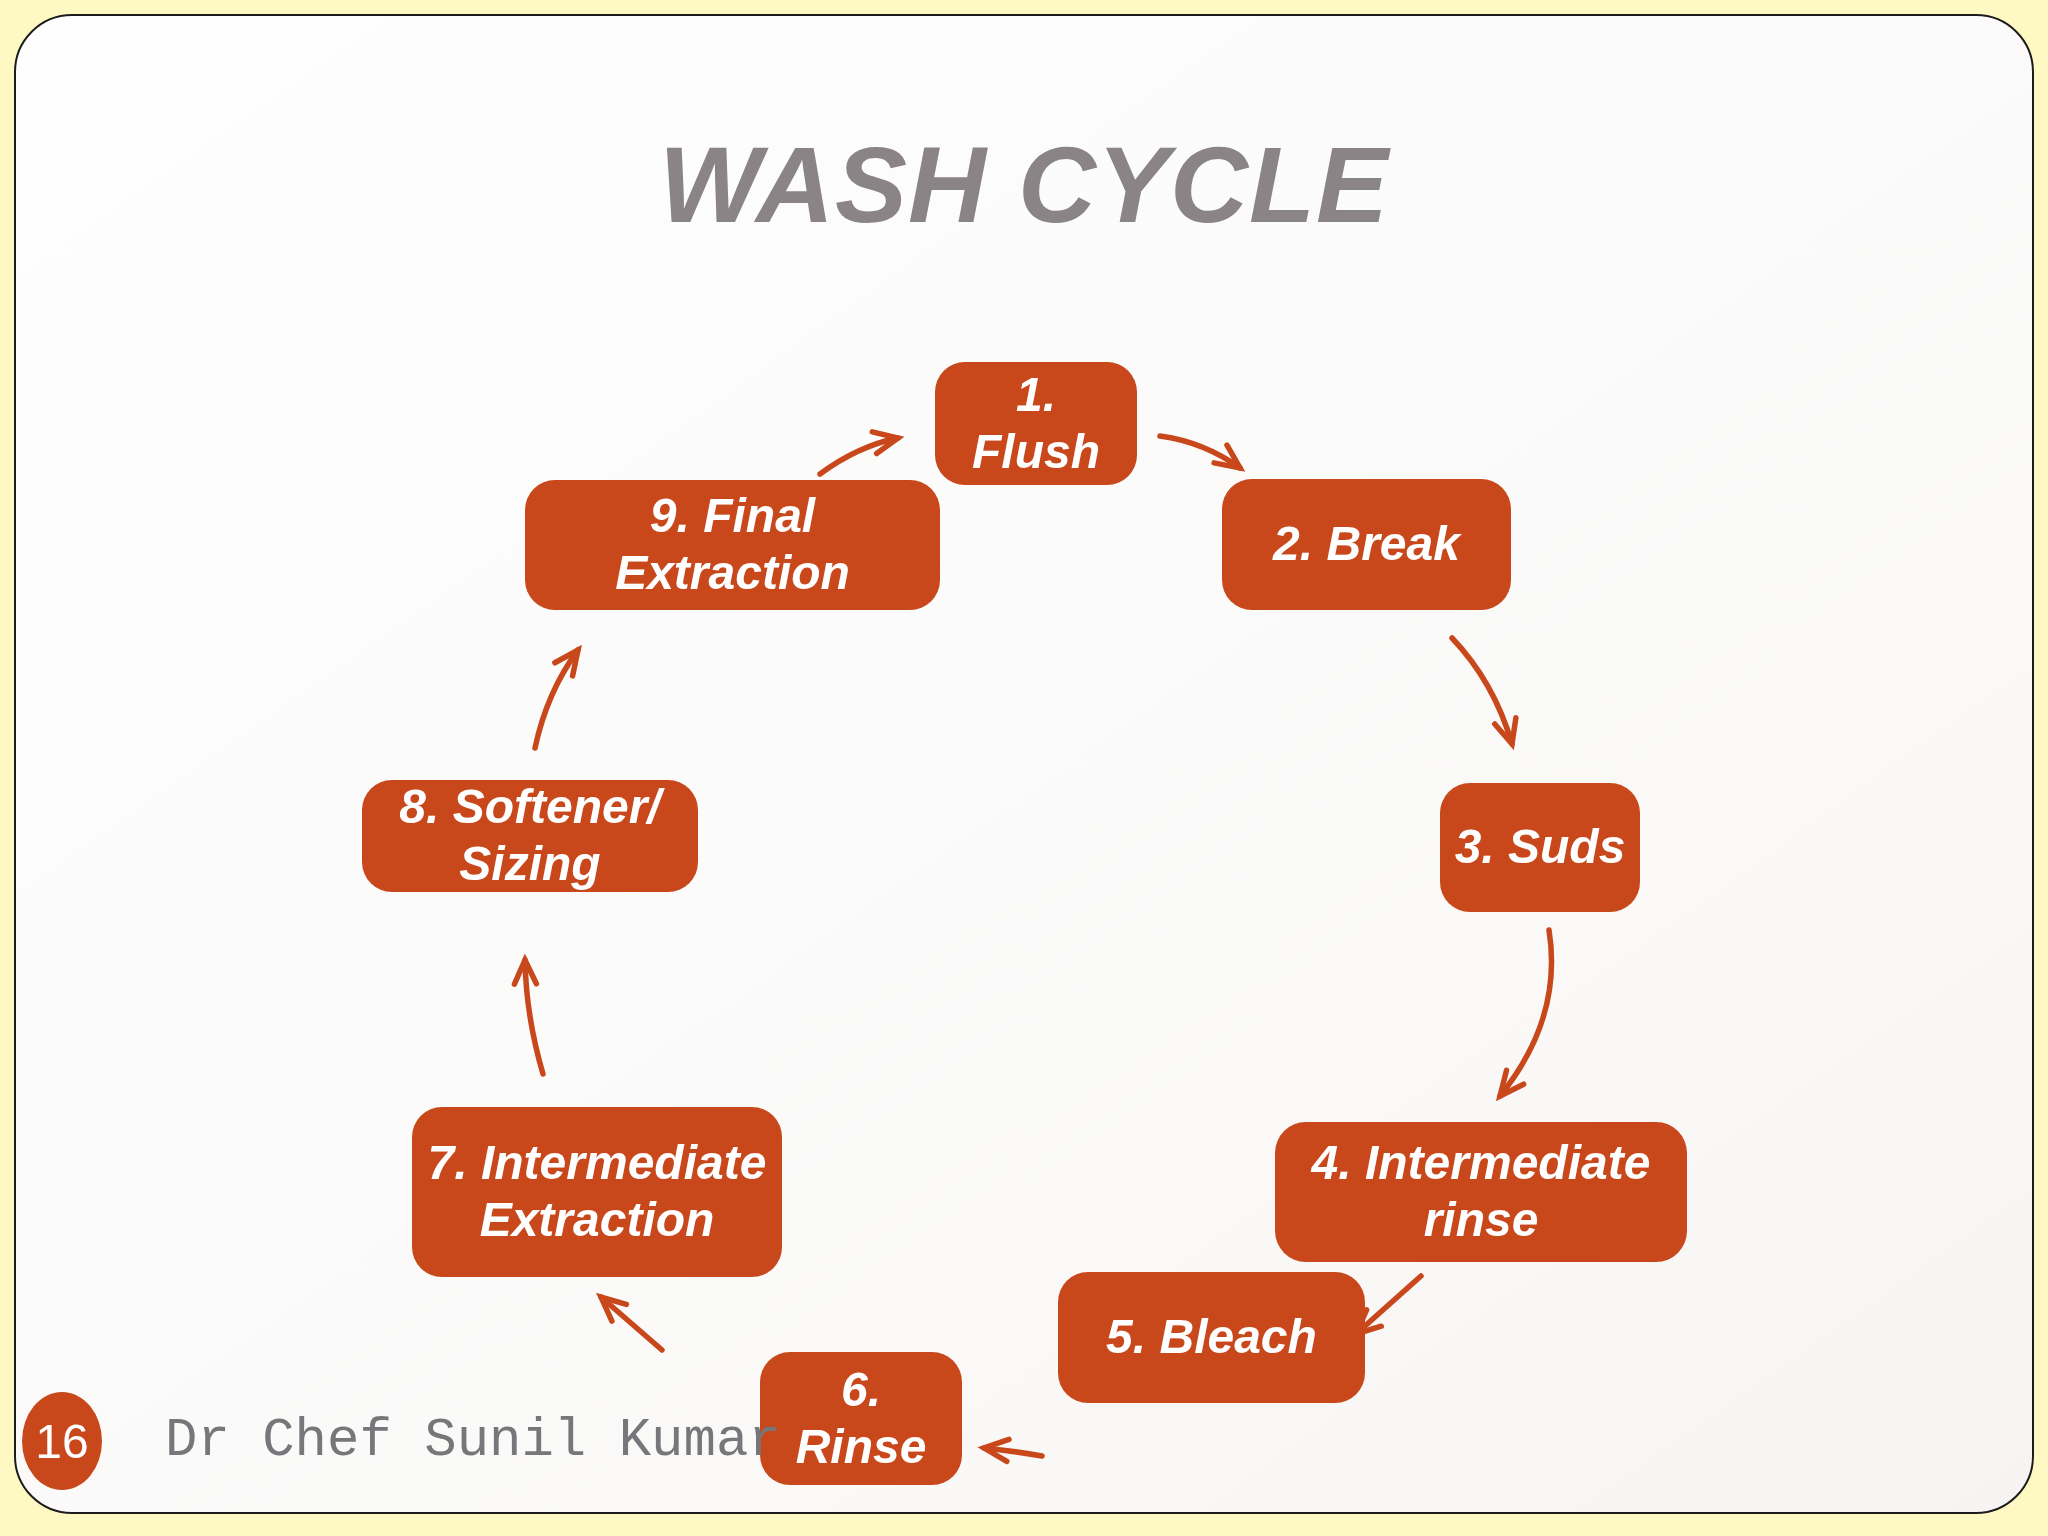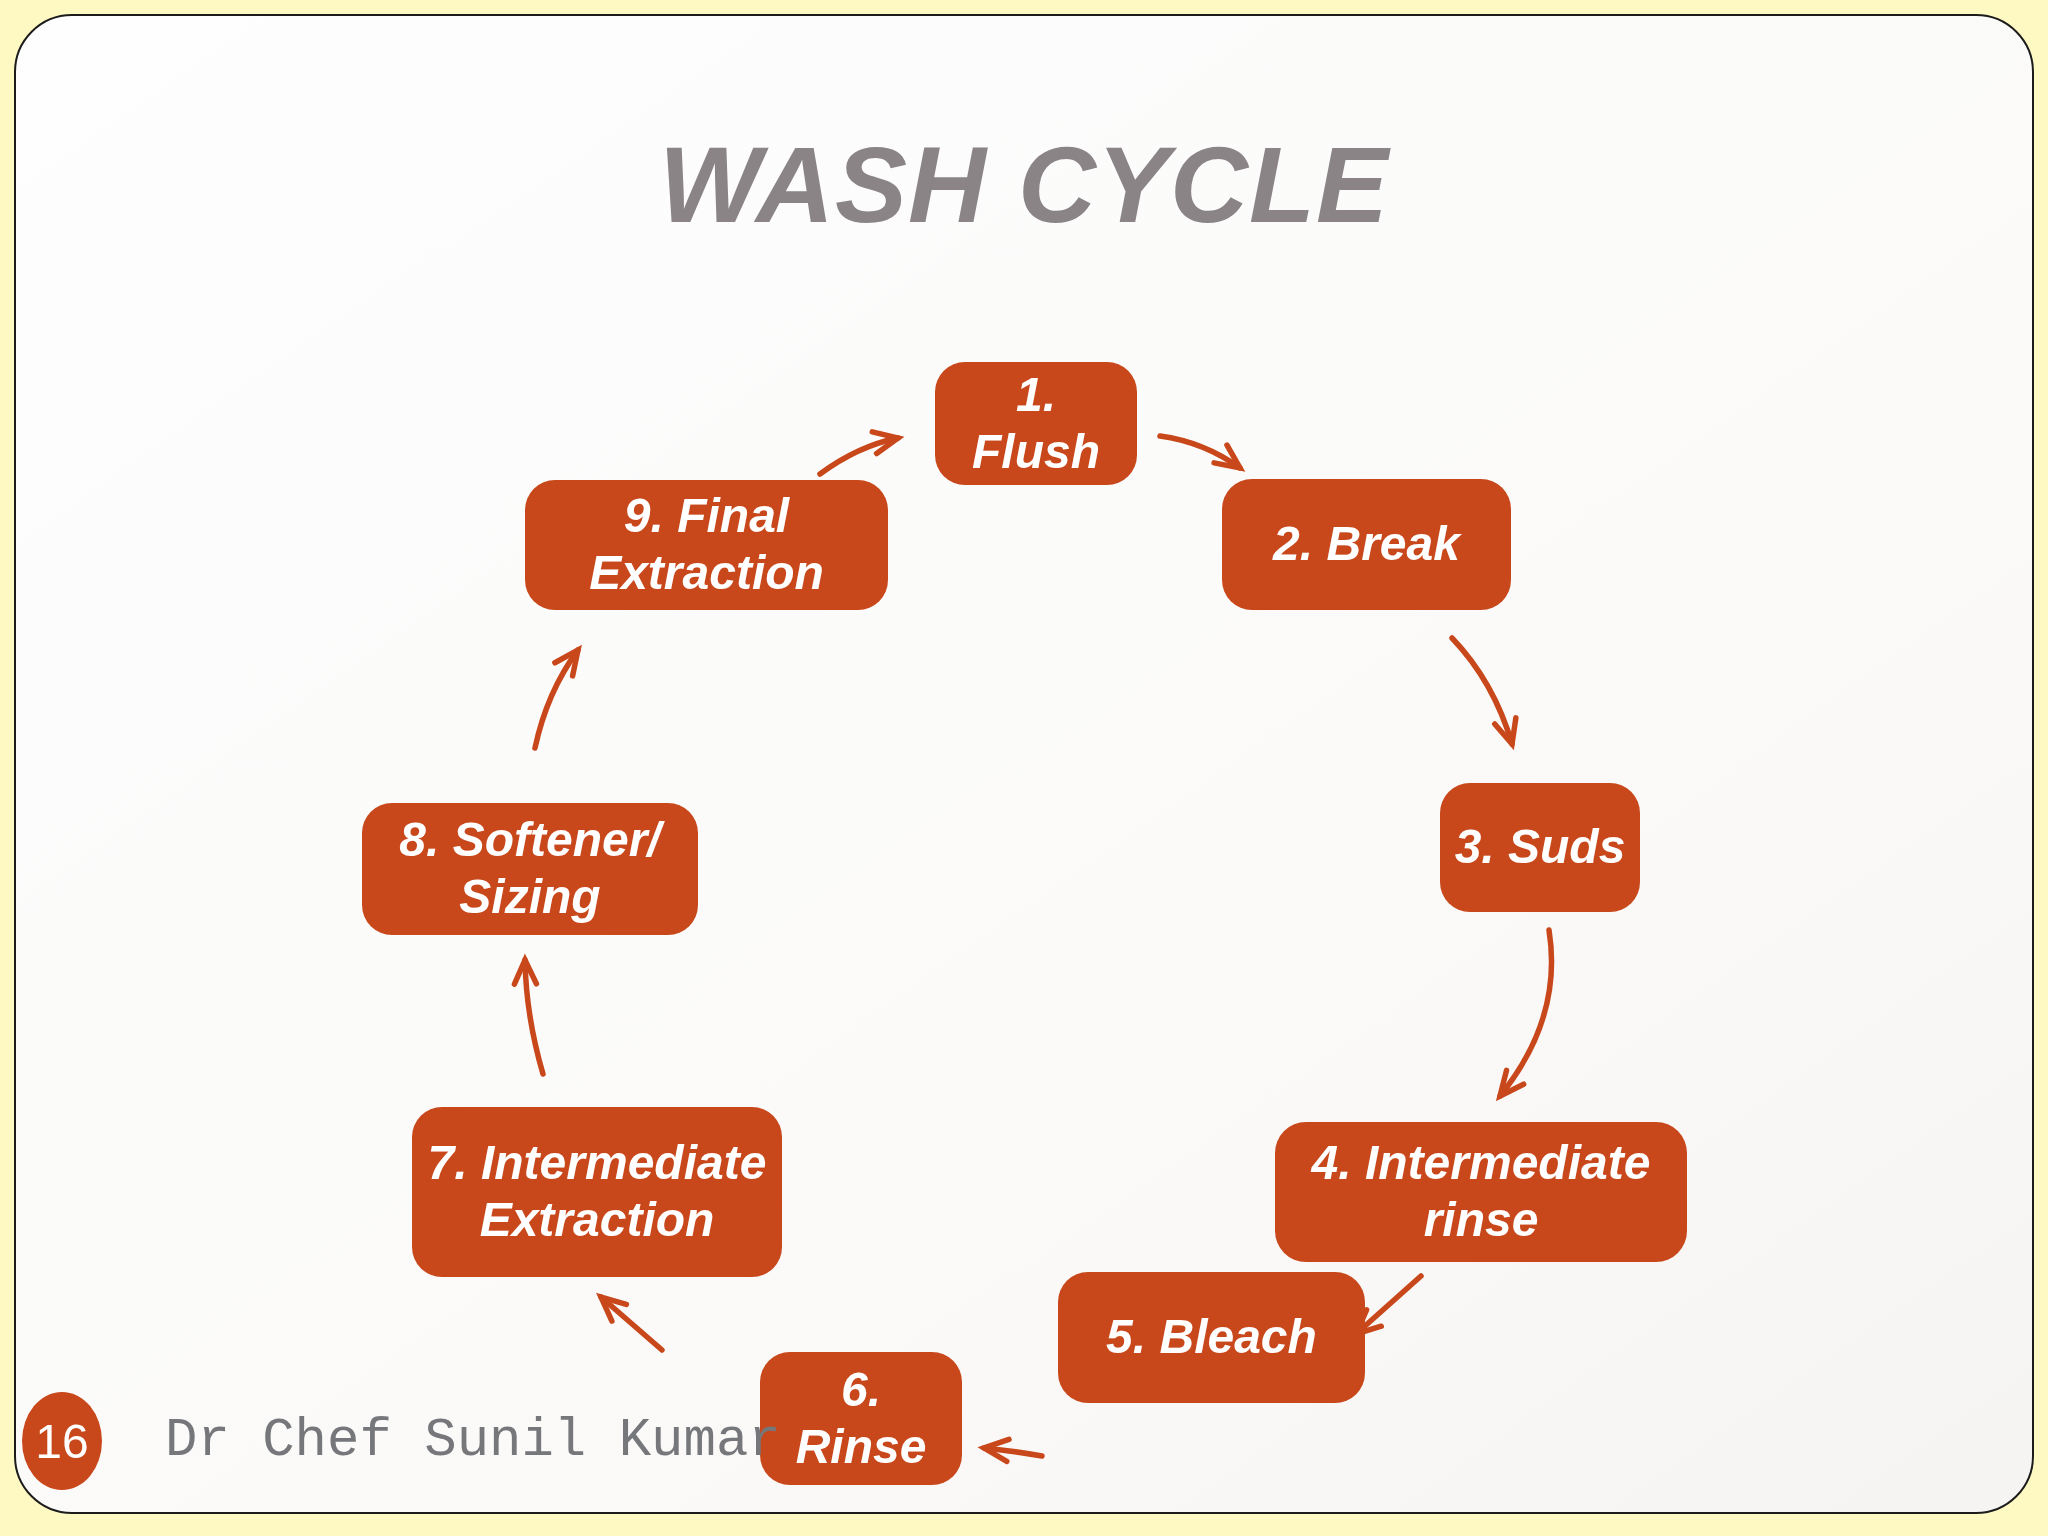--- a/index.html
+++ b/index.html
@@ -23,22 +23,22 @@
     display:flex;align-items:center;justify-content:center;text-align:center;
     color:#ffffff;font-weight:bold;font-style:italic;font-size:48px;line-height:1.18;}
   .node span{white-space:pre-line;}
   .n1{left:935px;top:362px;width:202px;height:123px;}
   .n2{left:1222px;top:479px;width:289px;height:131px;}
   .n3{left:1440px;top:783px;width:200px;height:129px;}
   .n4{left:1275px;top:1122px;width:412px;height:140px;border-radius:31px;}
   .n5{left:1058px;top:1272px;width:307px;height:131px;}
   .n6{left:760px;top:1352px;width:202px;height:133px;}
   .n7{left:412px;top:1107px;width:370px;height:170px;}
-  .n8{left:362px;top:780px;width:336px;height:132px;margin-top:23px;}
-  .n9{left:525px;top:480px;width:363px;height:130px;}
+  .n8{left:362px;top:780px;width:336px;height:112px;}
+  .n9{left:525px;top:480px;width:415px;height:130px;}
   svg.arrows{position:absolute;left:0;top:0;width:2048px;height:1536px;pointer-events:none;}
   svg.arrows path.flow{fill:none;stroke:var(--arrow);stroke-width:5.5;stroke-linecap:round;}
   #ah path{fill:none;stroke:var(--arrow);stroke-width:5.5;stroke-linecap:round;stroke-linejoin:miter;}
   .badge{position:absolute;left:22px;top:1392px;width:80px;height:98px;border-radius:50%;
     background:var(--box);display:flex;align-items:center;justify-content:center;
     color:#fff;font-size:48px;}
   .author{position:absolute;left:165px;top:1410px;font-size:54px;color:var(--author);font-family:Liberation Mono, monospace;}
 </style>
 </head>
 <body>

